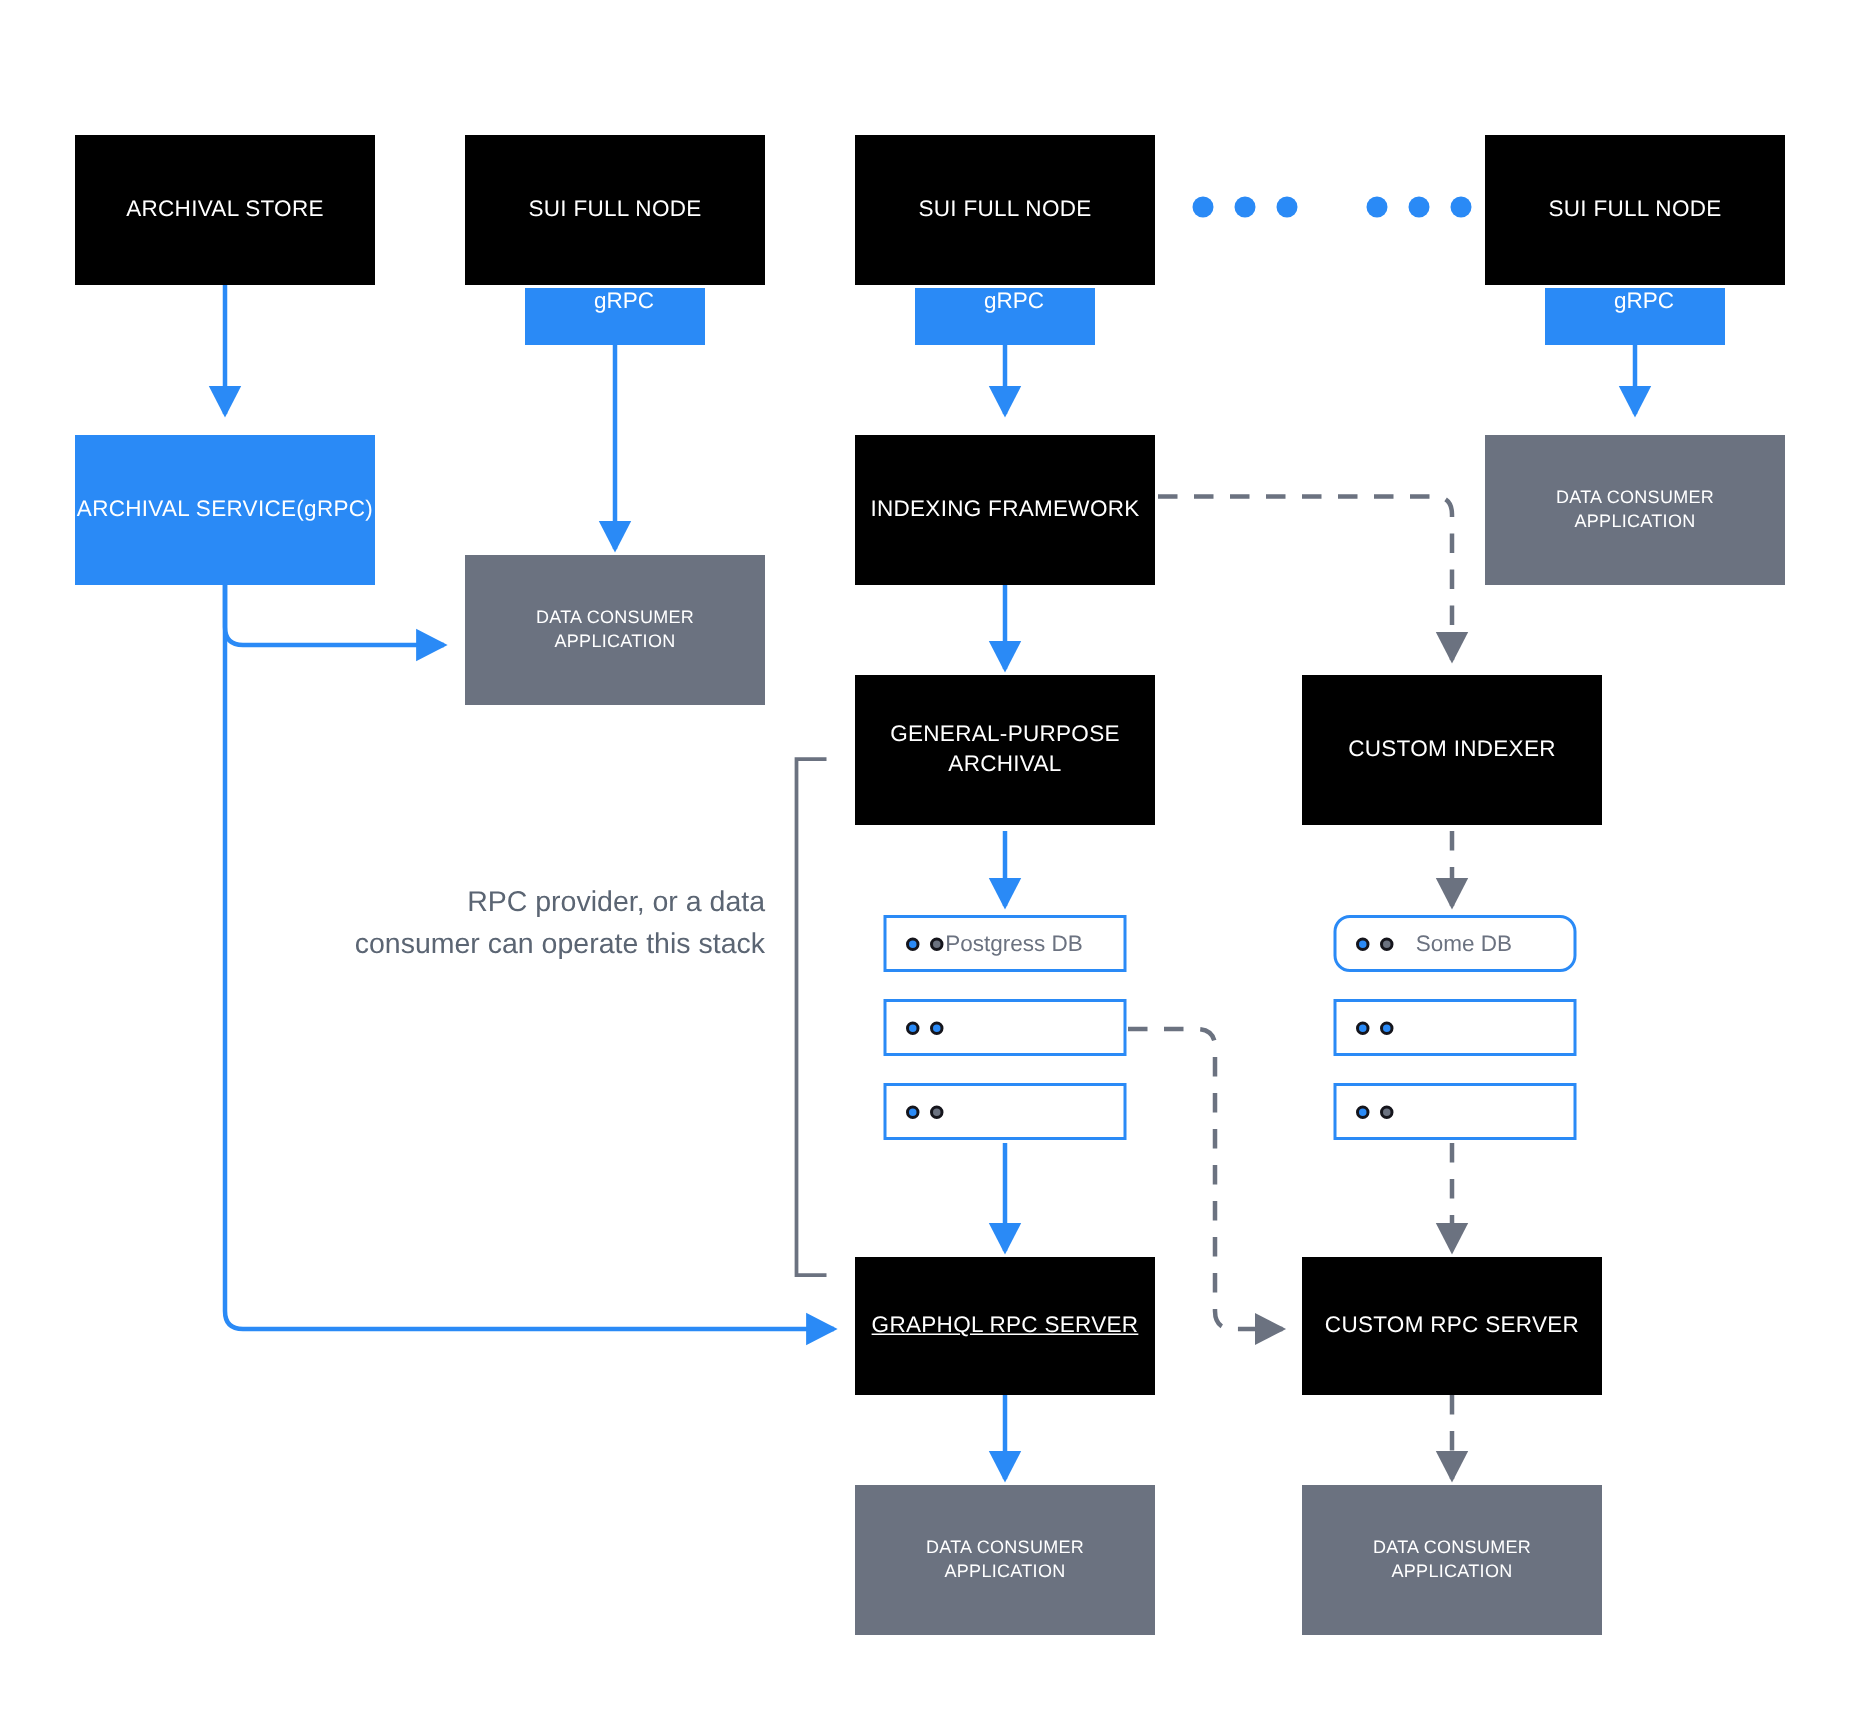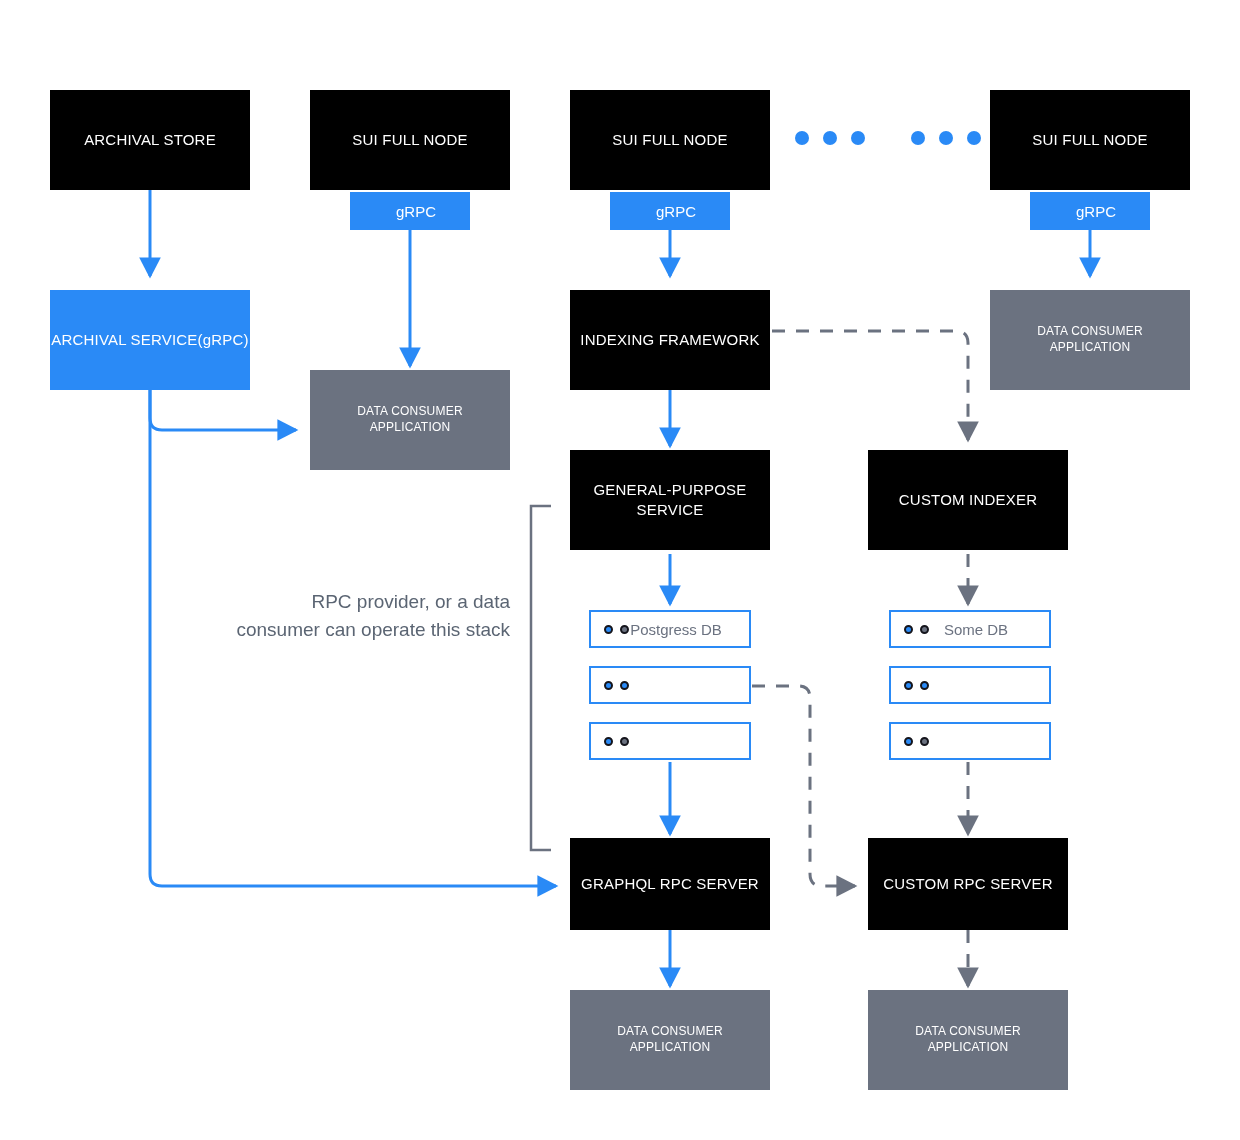--- a/index.html
+++ b/index.html
@@ -50,21 +50,21 @@
     color: #ffffff;
     font-size: 15px;
   }
   .tab-grpc {
     position: absolute;
     box-sizing: border-box;
     background: #2a8af6;
     color: #ffffff;
     font-size: 15px;
     display: flex;
-    align-items: center;
+    align-items: flex-start;
     justify-content: center;
     padding-left: 12px;
   }
   .db-box {
     position: absolute;
     box-sizing: border-box;
     border: 2px solid #2a8af6;
     background: #ffffff;
     display: flex;
     align-items: center;
@@ -214,21 +214,21 @@
     <span>INDEXING FRAMEWORK</span>
   </div>
 
   <div class="node node-gray" style="left:990px; top:290px; width:200px; height:100px; flex-direction:column;">
     <span>DATA CONSUMER</span>
     <span>APPLICATION</span>
   </div>
 
   <div class="node node-black" style="left:570px; top:450px; width:200px; height:100px; flex-direction:column;text-align:center;">
     <span>GENERAL-PURPOSE</span>
-    <span>SERVICE</span>
+    <span>ARCHIVAL</span>
   </div>
 
   <div class="node node-black" style="left:868px; top:450px; width:200px; height:100px;">
     <span>CUSTOM INDEXER</span>
   </div>
 
   <div class="caption" style="left:180px; top:588px; width:330px;">
     <div>RPC provider, or a data</div>
     <div>consumer can operate this stack</div>
   </div>
@@ -250,21 +250,21 @@
   </div>
 
   <div class="db-box" style="left:589px; top:722px; width:162px; height:38px;">
     <span class="db-dots">
       <span class="dot dot-blue"></span>
       <span class="dot dot-gray"></span>
     </span>
     <span class="db-label"></span>
   </div>
 
-  <div class="db-box" style="left:889px; top:610px; width:162px; height:38px;">
+  <div class="db-box" style="left:889px; top:610px; width:162px; height:38px;border-radius:11px;">
     <span class="db-dots">
       <span class="dot dot-blue"></span>
       <span class="dot dot-gray"></span>
     </span>
     <span class="db-label">Some DB</span>
   </div>
 
   <div class="db-box" style="left:889px; top:666px; width:162px; height:38px;">
     <span class="db-dots">
       <span class="dot dot-blue"></span>
@@ -274,21 +274,21 @@
   </div>
 
   <div class="db-box" style="left:889px; top:722px; width:162px; height:38px;">
     <span class="db-dots">
       <span class="dot dot-blue"></span>
       <span class="dot dot-gray"></span>
     </span>
     <span class="db-label"></span>
   </div>
 
-  <div class="node node-black" style="left:570px; top:838px; width:200px; height:92px;">
+  <div class="node node-black" style="left:570px; top:838px; width:200px; height:92px;text-decoration:underline;">
     <span>GRAPHQL RPC SERVER</span>
   </div>
 
   <div class="node node-black" style="left:868px; top:838px; width:200px; height:92px;">
     <span>CUSTOM RPC SERVER</span>
   </div>
 
   <div class="node node-gray" style="left:570px; top:990px; width:200px; height:100px; flex-direction:column;">
     <span>DATA CONSUMER</span>
     <span>APPLICATION</span>

